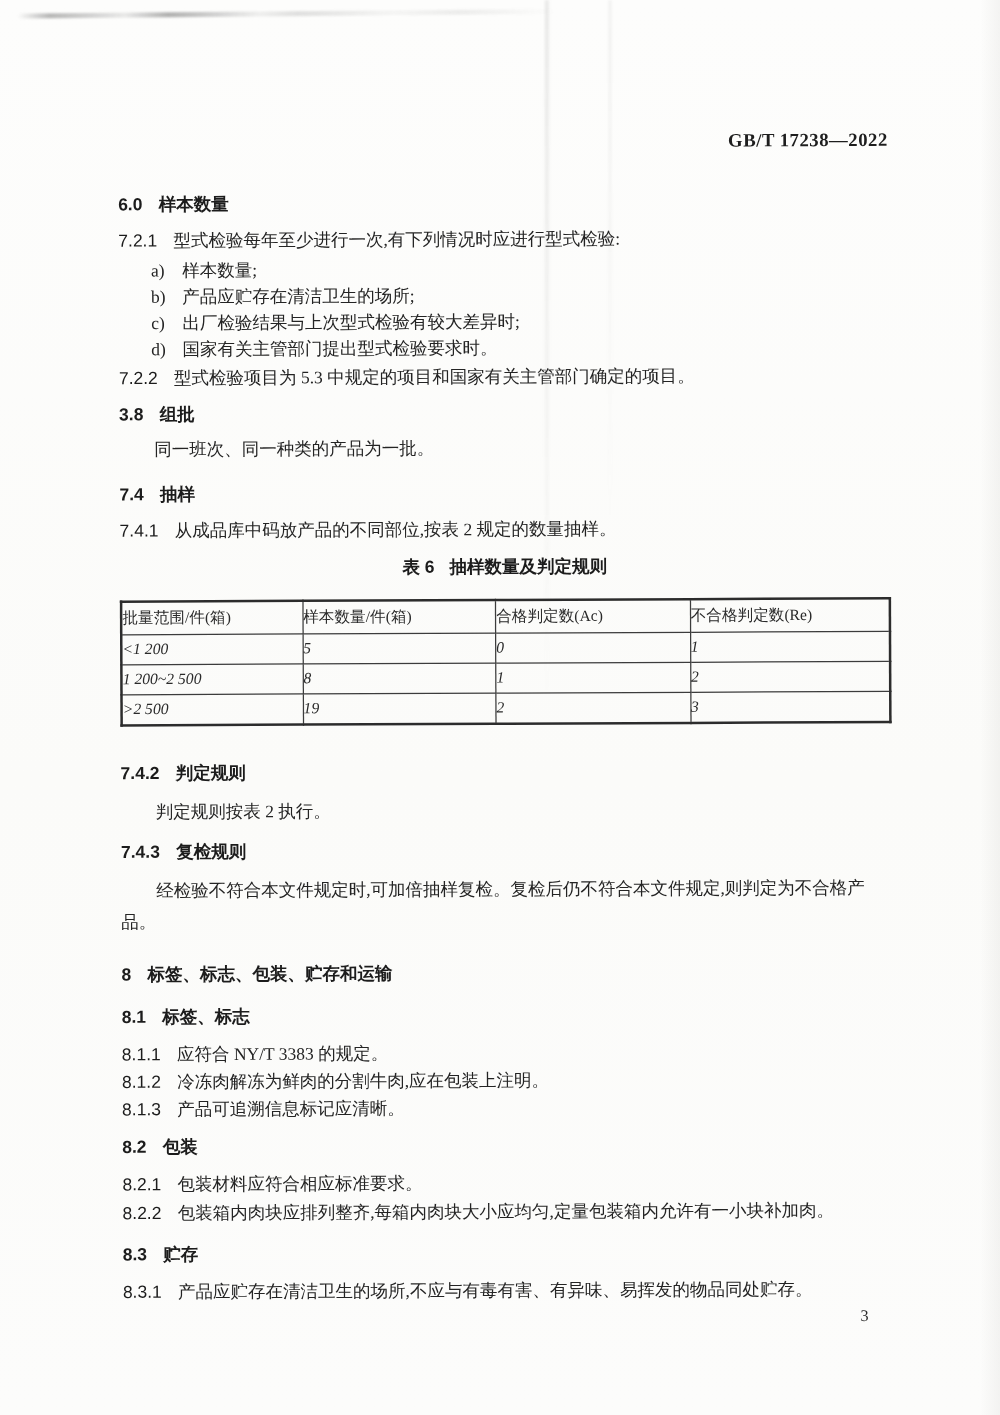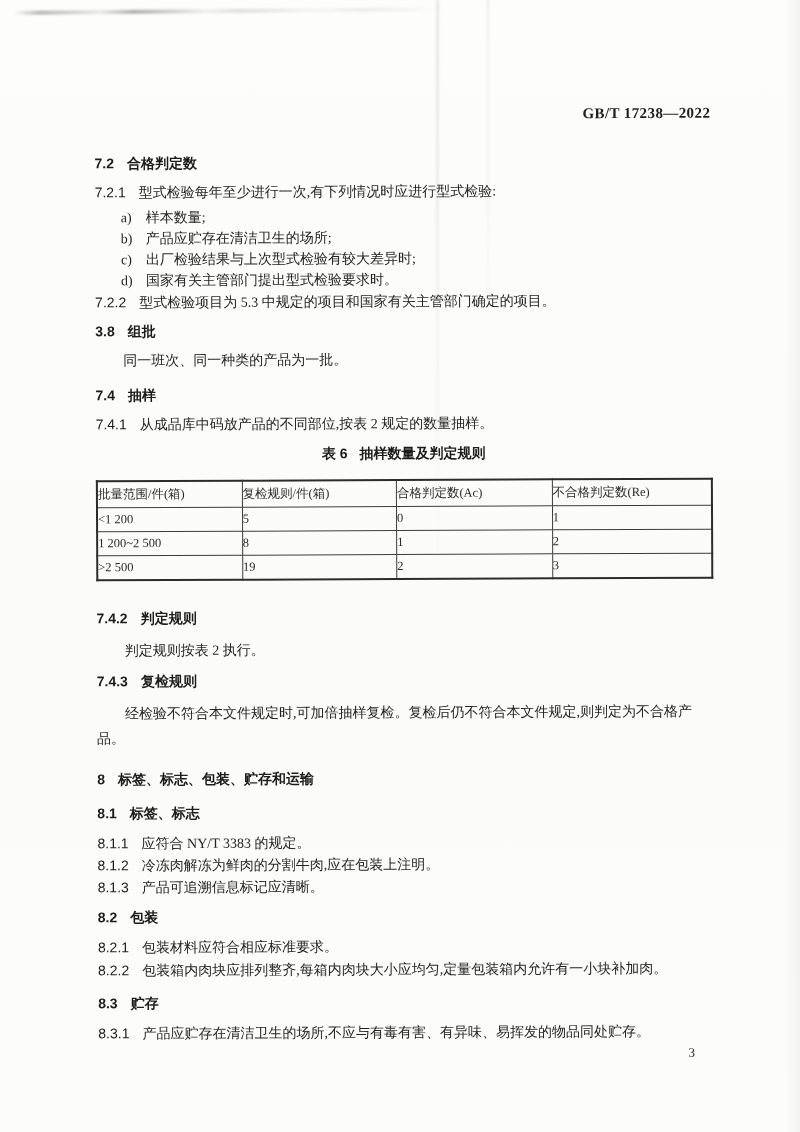--- a/index.html
+++ b/index.html
@@ -43,21 +43,21 @@
     position:absolute; left:96px; top:479px; width:617px;
     border-collapse:collapse; table-layout:fixed;
     border:2px solid #2c2c2c;
     font-size:12.5px; color:#2a2a2a;
   }
   table.tbl th, table.tbl td {
     border:1px solid #3c3c3c; text-align:left; vertical-align:middle;
     padding:0; font-weight:normal;
   }
   table.tbl th { height:25px; }
-  table.tbl td { height:23px; }
+  table.tbl td { height:23px;font-style:italic; }
 
   .page-num { font-size:13px; color:#2a2a2a; }
 
   
   .art-top-smudge {
     position:absolute; left:14px; top:9px; width:430px; height:4px; border-radius:2px;
     background:linear-gradient(90deg, rgba(90,90,90,0) 0%, rgba(70,70,70,.38) 6%,
       rgba(110,110,110,.14) 20%, rgba(70,70,70,.42) 28%, rgba(120,120,120,.10) 45%,
       rgba(90,90,90,.18) 52%, rgba(130,130,130,.06) 70%, rgba(120,120,120,.12) 82%,
       rgba(120,120,120,0) 100%);
@@ -78,21 +78,21 @@
   <div class="art-top-smudge"></div>
   <div class="art-crease crease-1"></div>
   <div class="art-crease crease-2"></div>
   <div class="art-right-shade"></div>
 
   <div class="content">
 
     <div class="block std-code" style="top:106px">GB/T 17238—2022</div>
 
     <div class="block heading" style="top:154px">
-      <span class="num">7.2</span><span>合格判定数</span>
+      <span class="num">6.0</span><span>样本数量</span>
     </div>
 
     <div class="block clause" style="top:183px">
       <span class="num">7.2.1</span><span>型式检验每年至少进行一次,有下列情况时应进行型式检验:</span>
     </div>
 
     <div class="block list" style="top:206px">
       <div class="li">
         <span class="marker">a)</span><span>样本数量;</span>
       </div>
@@ -132,21 +132,21 @@
     <table class="tbl">
       <colgroup>
         <col style="width:23.6%">
           <col style="width:25.1%">
           <col style="width:25.3%">
           <col style="width:26%">
       </colgroup>
       <thead>
         <tr>
           <th>批量范围/件(箱)</th>
-          <th>复检规则/件(箱)</th>
+          <th>样本数量/件(箱)</th>
           <th>合格判定数(Ac)</th>
           <th>不合格判定数(Re)</th>
         </tr>
       </thead>
       <tbody>
           <tr>
             <td>&lt;1 200</td>
             <td>5</td>
             <td>0</td>
             <td>1</td>

